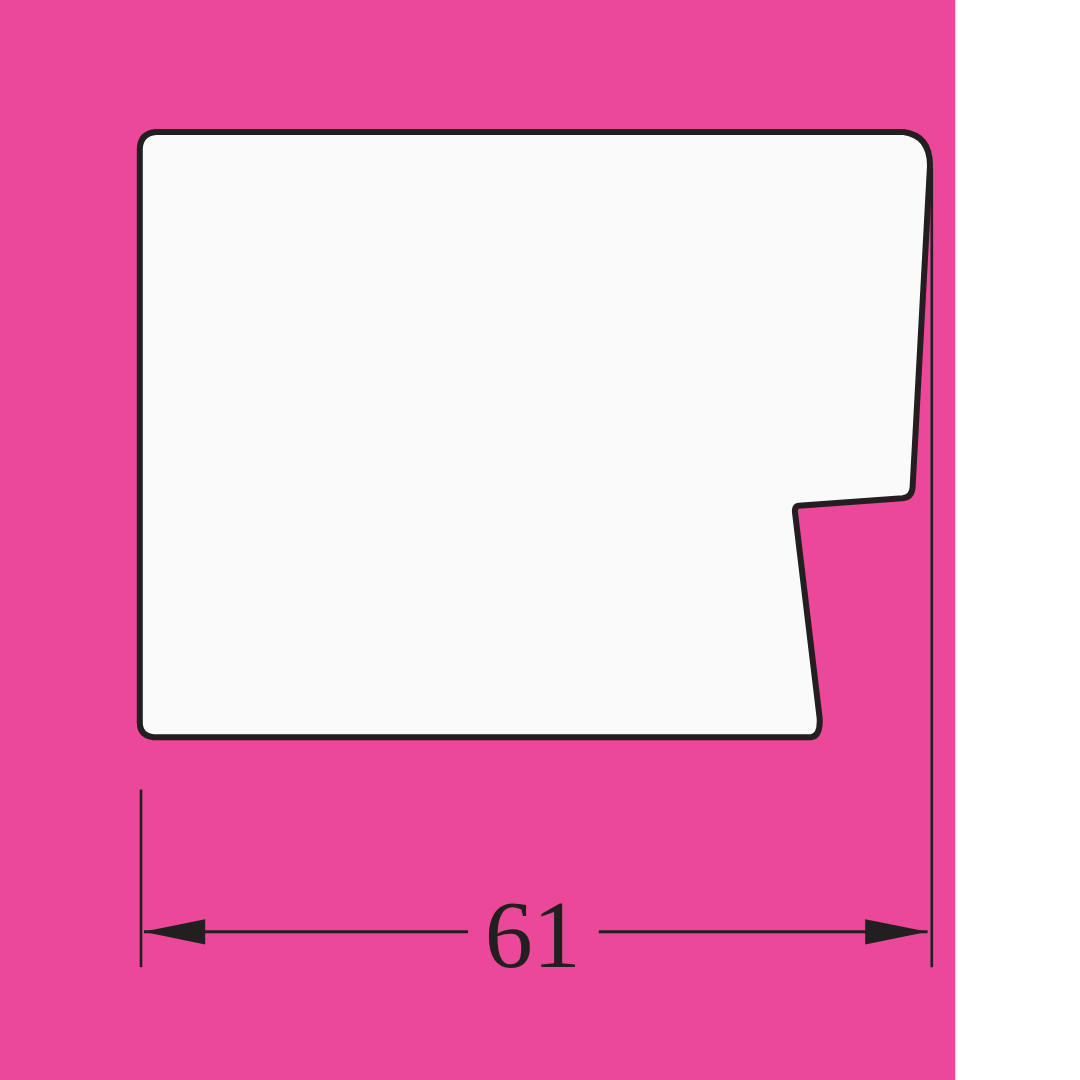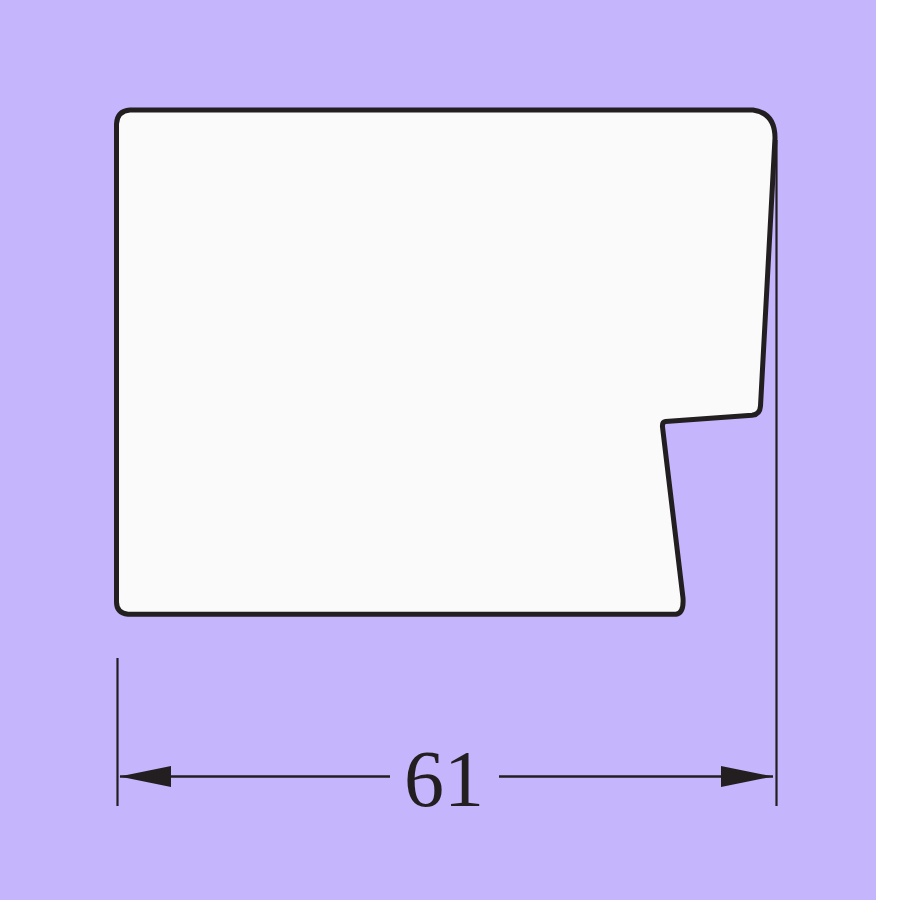--- a/index.html
+++ b/index.html
@@ -1,16 +1,16 @@
 <!DOCTYPE html>
 <html><head>
 <meta charset="utf-8">
 <style>
   html,body{margin:0;padding:0;background:#ffffff;}
-  .wrap{width:876px;height:900px;position:relative;background:#c4b5fd;overflow:hidden;}
+  .wrap{width:796px;height:900px;position:relative;background:#ec4899;overflow:hidden;}
   svg{display:block;}
   text{font-family:"Liberation Serif", serif;}
 </style>
 </head>
 <body>
 <div class="wrap">
 <svg width="900" height="900" viewBox="0 0 900 900" xmlns="http://www.w3.org/2000/svg">
 
   <path d="M 130,110
            L 753,110

